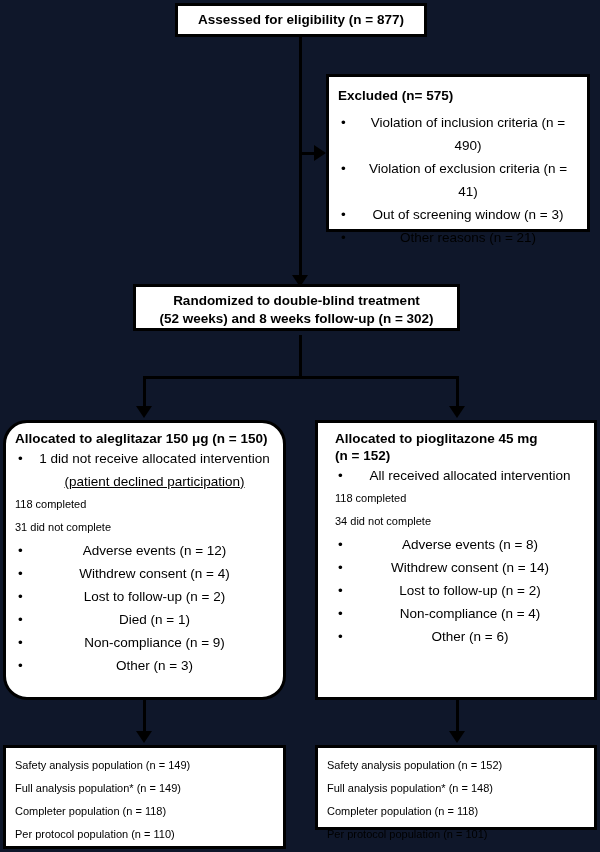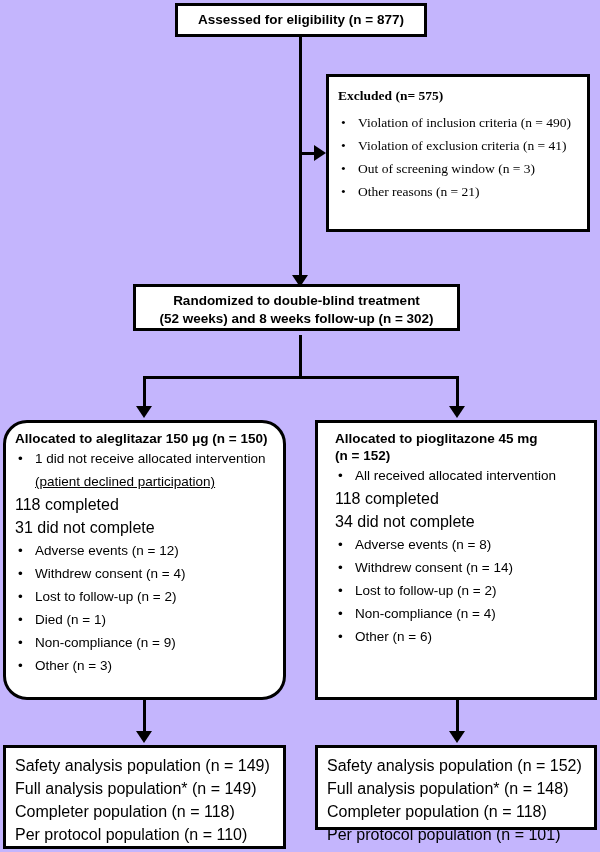--- a/index.html
+++ b/index.html
@@ -4,21 +4,21 @@
 <style>
   html, body {
     margin: 0;
     padding: 0;
     background: #ffffff;
   }
   #diagram {
     position: relative;
     width: 600px;
     height: 852px;
-    background: #c4b5fd;
+    background: #0f172a;
     font-family: "Liberation Sans", sans-serif;
     color: #000000;
     overflow: hidden;
   }
 
   
   .box {
     position: absolute;
     box-sizing: border-box;
     border: 3px solid #000000;
@@ -38,55 +38,56 @@
 
   .b-title-center {
     font-weight: bold;
     font-size: 13.5px;
     line-height: 18px;
     text-align: center;
     margin: 0;
   }
 
   .plain-line {
-    font-size: 16px;
+    font-size: 11px;
     line-height: 23px;
     margin: 0;
     white-space: nowrap;
   }
 
   ul.bullets {
     list-style: none;
     margin: 0;
     padding: 0;
   }
   ul.bullets li {
     position: relative;
     font-size: 13.5px;
     line-height: 23px;
     padding-left: 20px;
     margin: 0;
+    text-align: center;
   }
   ul.bullets li::before {
     content: "\2022";
     position: absolute;
     left: 3px;
     top: 0;
     font-size: 13.5px;
     line-height: 23px;
   }
   ul.bullets li.cont {
     padding-left: 20px;
     text-decoration: underline;
   }
   ul.bullets li.cont::before { content: ""; }
 
   
   .excluded ul.bullets li,
-  .excluded .b-title { line-height: 23px; font-family: Liberation Serif, serif; }
+  .excluded .b-title { line-height: 23px; }
   .excluded .b-title { margin-bottom: 4px; }
 
   
   .vline {
     position: absolute;
     width: 3px;
     background: #000000;
   }
   .hline {
     position: absolute;

